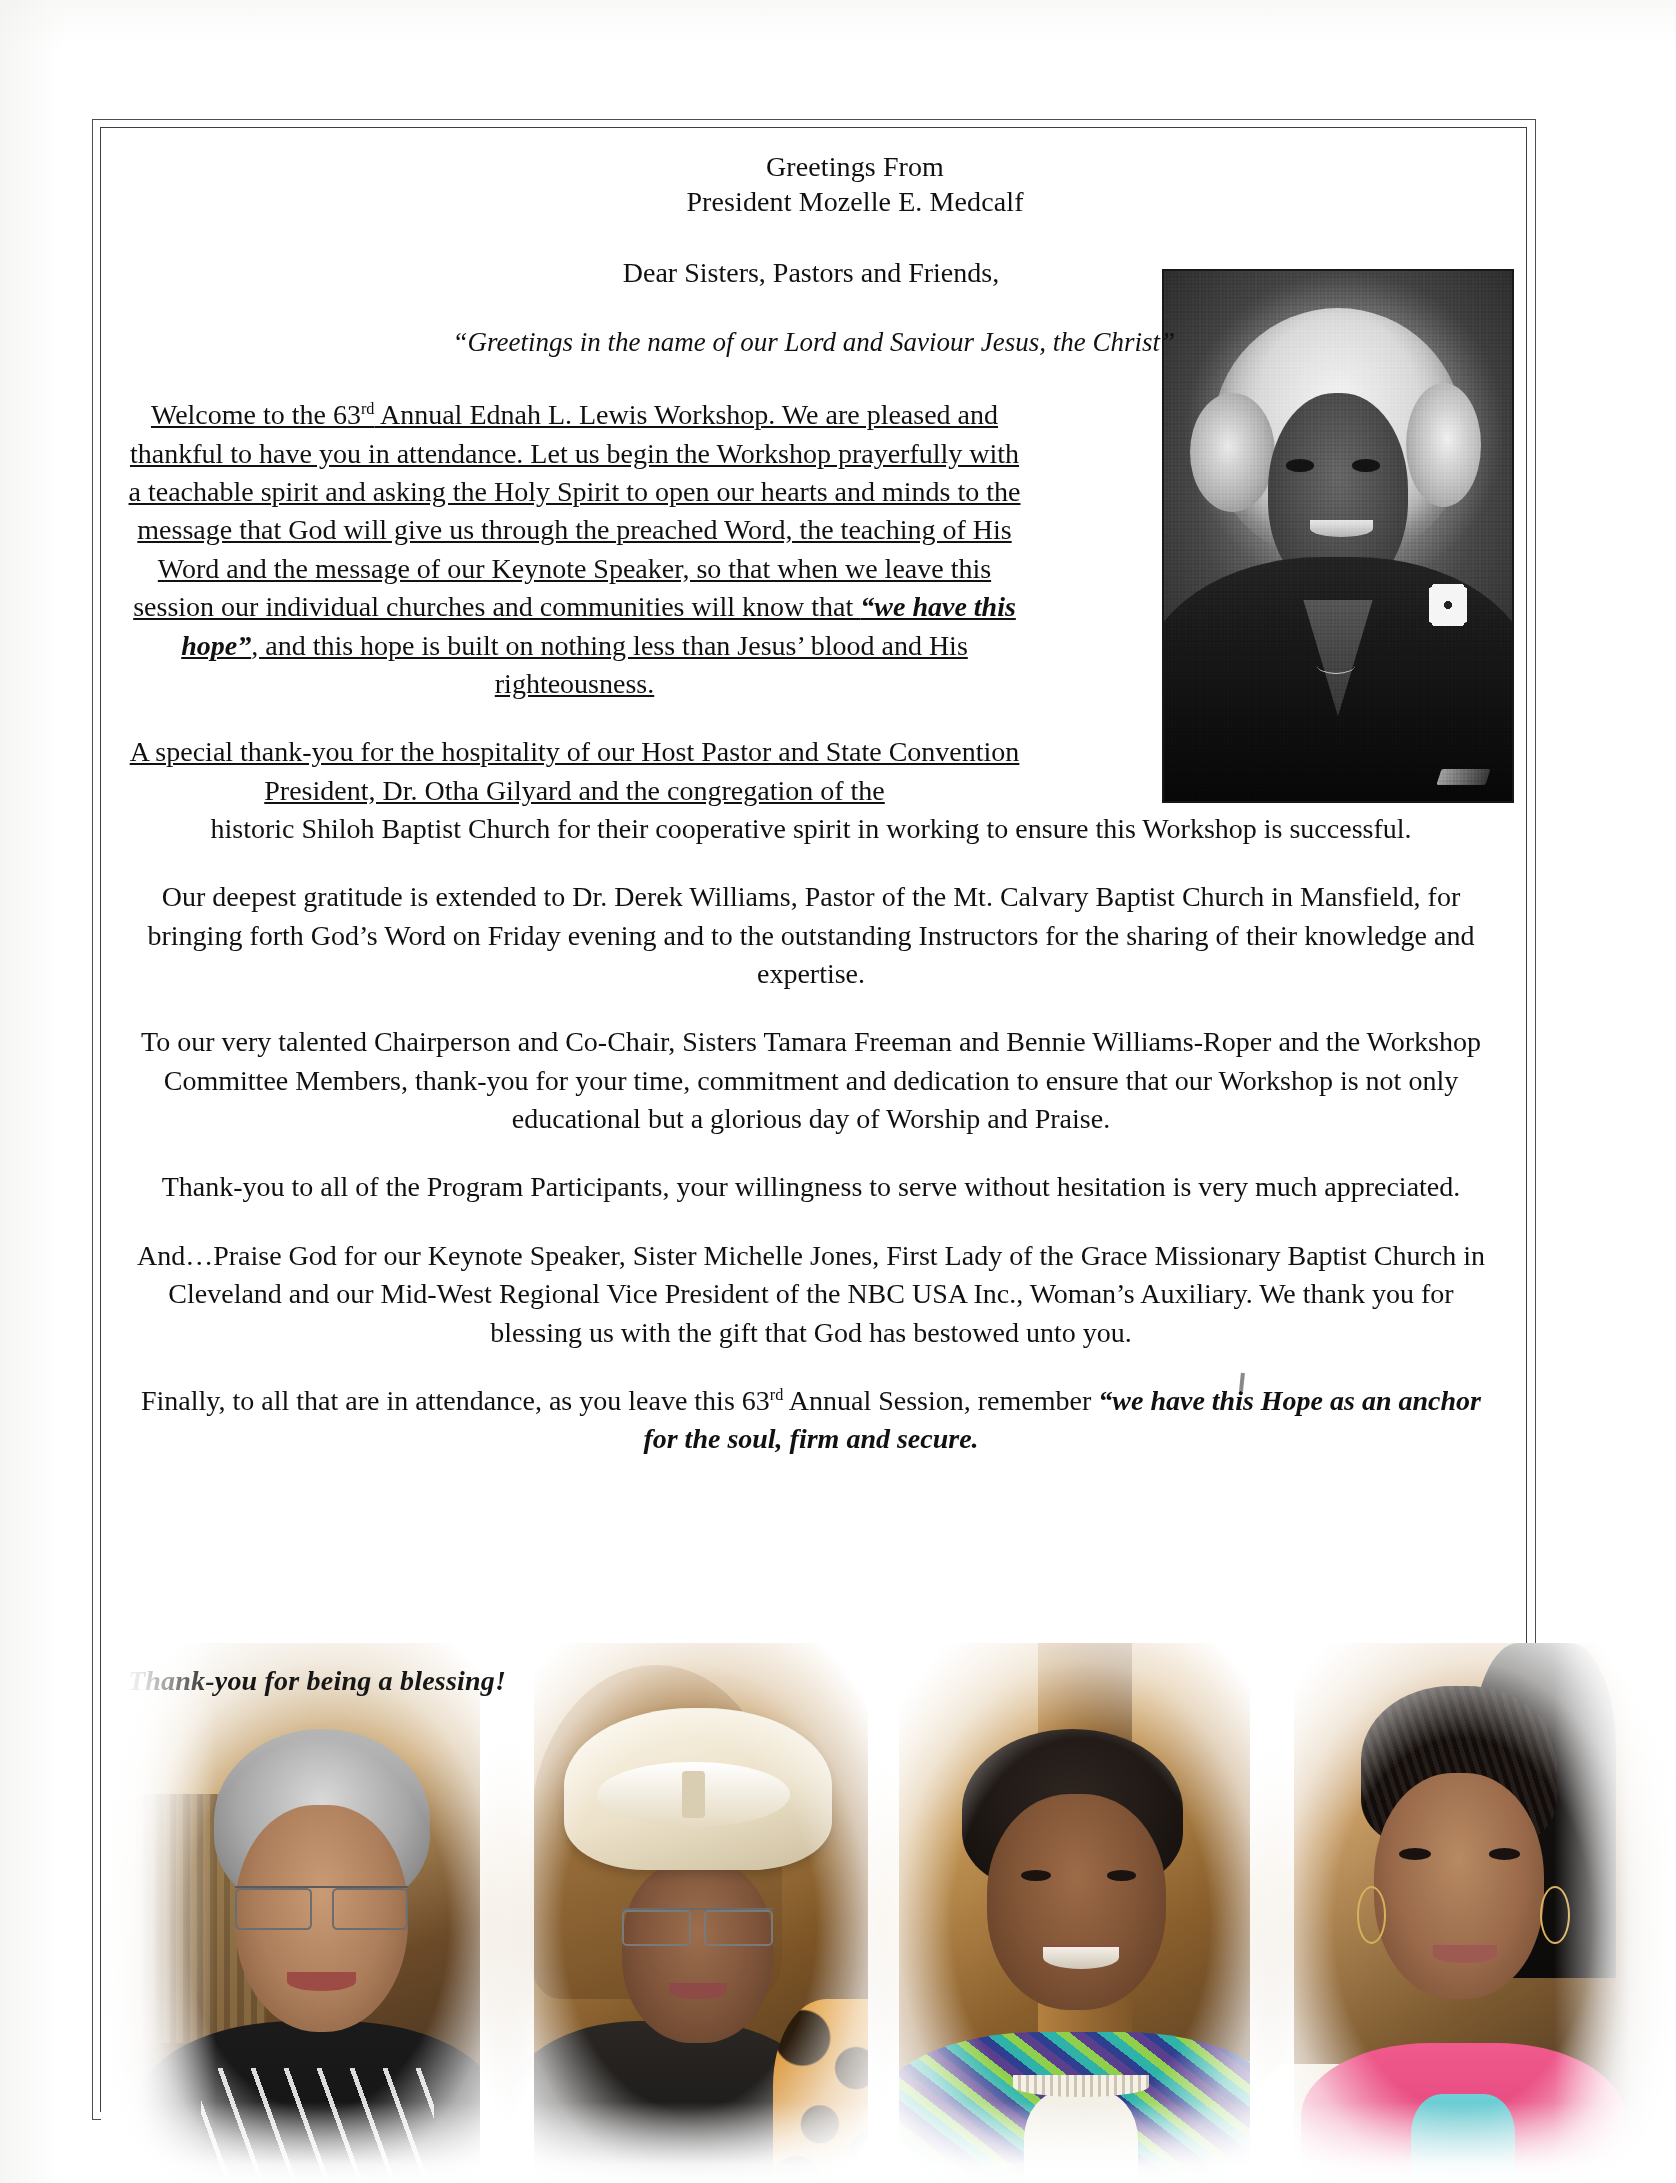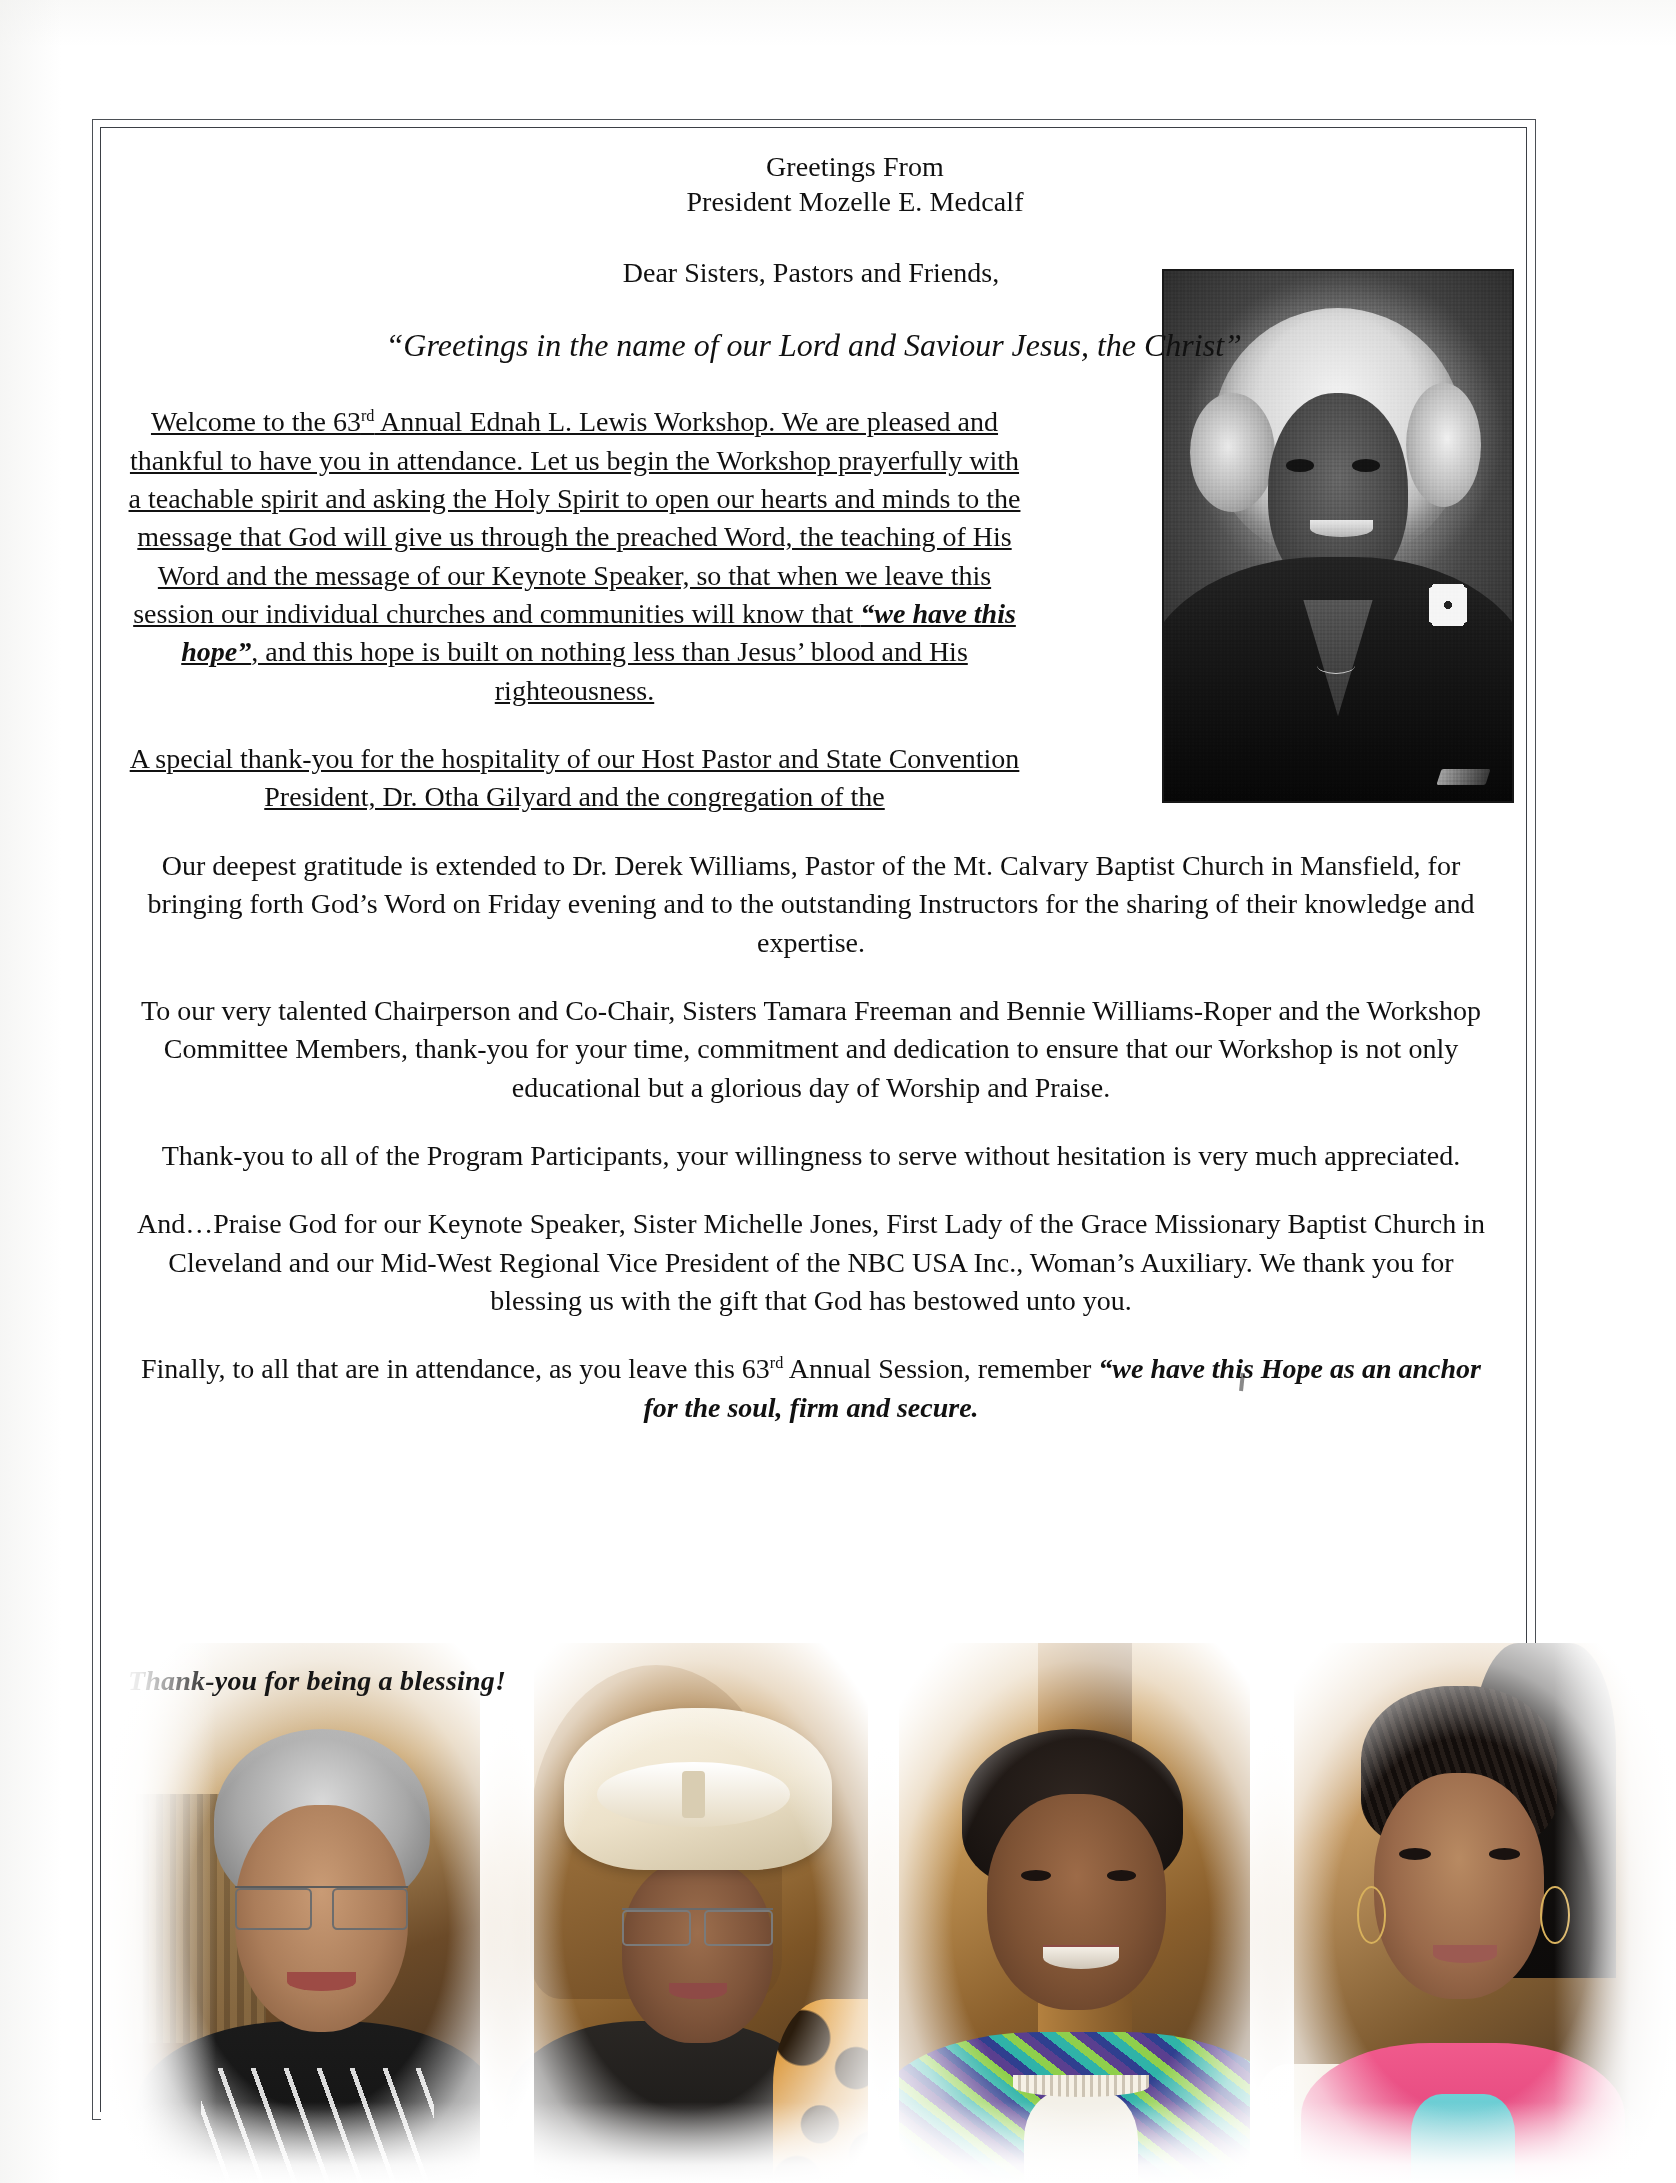--- a/index.html
+++ b/index.html
@@ -74,21 +74,21 @@
     font-size: 28px;
     line-height: 1.37;
     text-align: center;
   }
 
   .salutation { margin: 0 0 32px 0; }
 
   .scripture-quote {
     margin: 0 0 35px 0;
     font-style: italic;
-    font-size: 32px;
+    font-size: 27px;
     padding-left: 5.4px;
   }
 
   p.para { margin: 0 0 30px 0; }
 
   
   .narrow { width: 893px; text-decoration: underline; }
 
   sup.ord {
     font-size: 0.58em;
@@ -507,21 +507,21 @@
     </div>
 
     <div class="letter-body">
 
       <p class="salutation">Dear Sisters, Pastors and Friends,</p>
 
       <p class="scripture-quote">“Greetings in the name of our Lord and Saviour Jesus, the Christ”</p>
 
       <p class="para narrow"><span>Welcome to the 63</span><sup class="ord">rd</sup><span> Annual Ednah L. Lewis Workshop.  We are pleased and thankful to have you in attendance.  Let us begin the Workshop prayerfully with a teachable spirit and asking the Holy Spirit to open our hearts and minds to the message that God will give us through the preached Word, the teaching of His Word and the message of our Keynote Speaker, so that when we leave this session our individual churches and communities will know that </span><span class="bi">“we have this hope”</span><span>, and this hope is built on nothing less than Jesus’ blood and His righteousness.</span></p>
 
-      <p class="para"><span class="narrow" style="display:block">A special thank-you for the hospitality of our Host Pastor and State Convention President, Dr. Otha Gilyard and the congregation of the</span></p>
+      <p class="para"><span class="narrow" style="display:block">A special thank-you for the hospitality of our Host Pastor and State Convention President, Dr. Otha Gilyard and the congregation of the</span><span>historic Shiloh Baptist Church for their cooperative spirit in working to ensure this Workshop is successful.</span></p>
 
       <p class="para">Our deepest gratitude is extended to Dr. Derek Williams, Pastor of the Mt. Calvary Baptist Church in Mansfield, for bringing forth God’s Word on Friday evening and to the outstanding Instructors for the sharing of their knowledge and expertise.</p>
 
       <p class="para">To our very talented Chairperson and Co-Chair, Sisters Tamara Freeman and Bennie Williams-Roper and the Workshop Committee Members, thank-you for your time, commitment and dedication to ensure that our Workshop is not only educational but a glorious day of Worship and Praise.</p>
 
       <p class="para">Thank-you to all of the Program Participants, your willingness to serve without hesitation is very much appreciated.</p>
 
       <p class="para">And…Praise God for our Keynote Speaker, Sister Michelle Jones, First Lady of the Grace Missionary Baptist Church in Cleveland and our Mid-West Regional Vice President of the NBC USA Inc., Woman’s Auxiliary.  We thank you for blessing us with the gift that God has bestowed unto you.</p>
 
       <p class="para"><span>Finally, to all that are in attendance, as you leave this 63</span><sup class="ord">rd</sup><span> Annual Session, remember </span><span class="bi">“we have this Hope as an anchor for the soul, firm and secure.</span></p>

